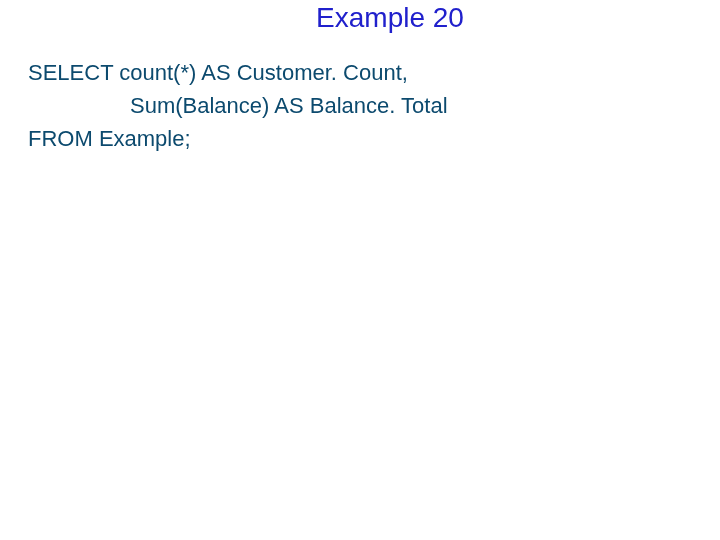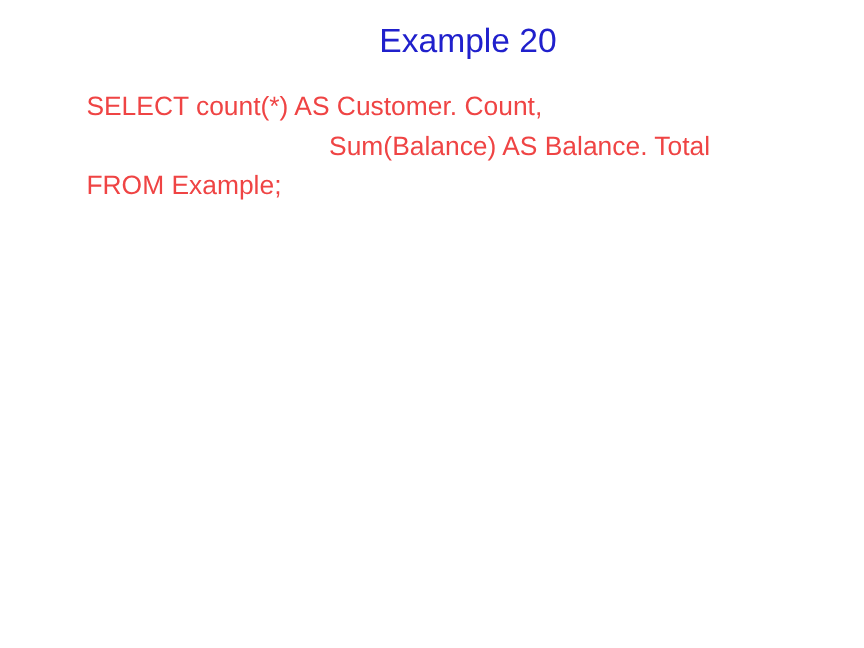--- a/index.html
+++ b/index.html
@@ -10,42 +10,40 @@
     body {
       width: 720px;
       height: 540px;
       background: #ffffff;
       font-family: Verdana, Geneva, sans-serif;
       position: relative;
     }
     .slide {
       width: 100%;
       height: 100%;
-      padding: 18px 28px;
+      padding: 2px 28px;
     }
     .title {
       text-align: center;
       font-size: 28px;
       color: #2020cc;
       font-weight: normal;
       margin-bottom: 22px;
       margin-left: 60px;
     }
     .content {
       font-size: 22px;
       line-height: 1.5;
-      color: #ef4444;
-      margin-left: 44px;
+      color: #0c4a6e;
     }
     .line1 {
       margin-left: 0;
     }
     .line2 {
       margin-left: 102px;
-      text-align: center;
     }
     .line3 {
       margin-left: 0;
     }
   </style>
 </head>
 <body>
 
 <div class="slide">
   <h1 class="title">Example 20</h1>

